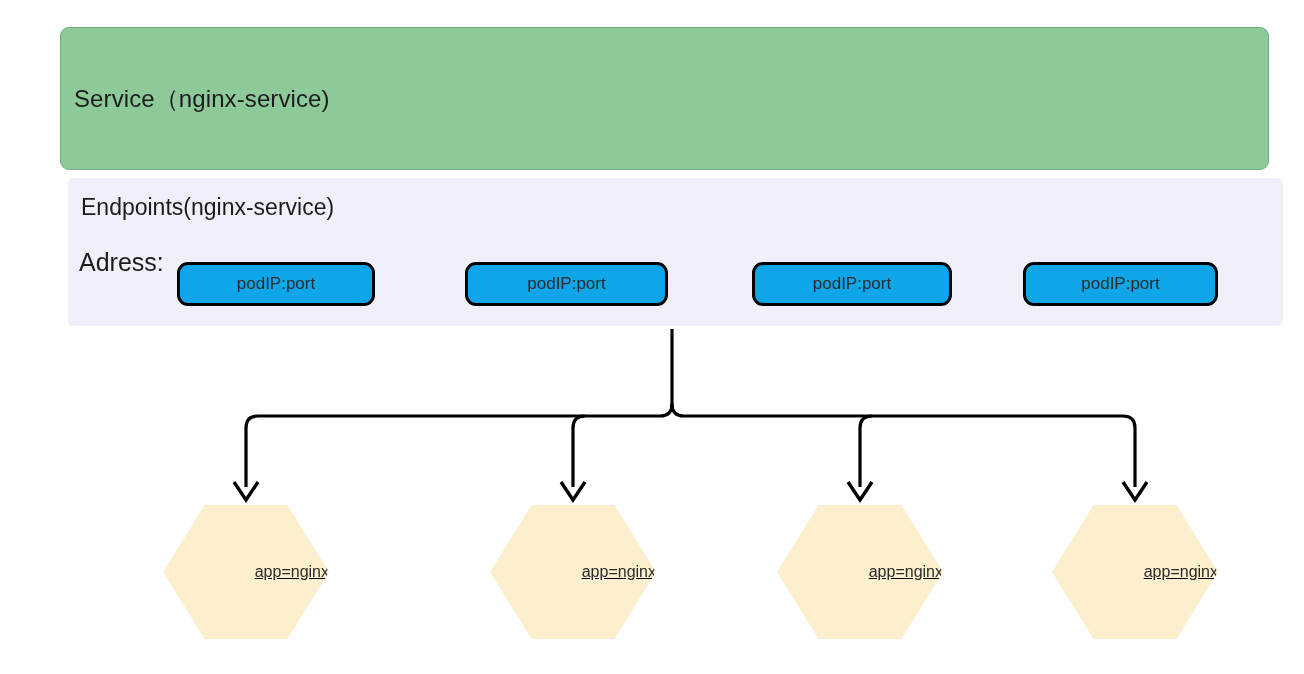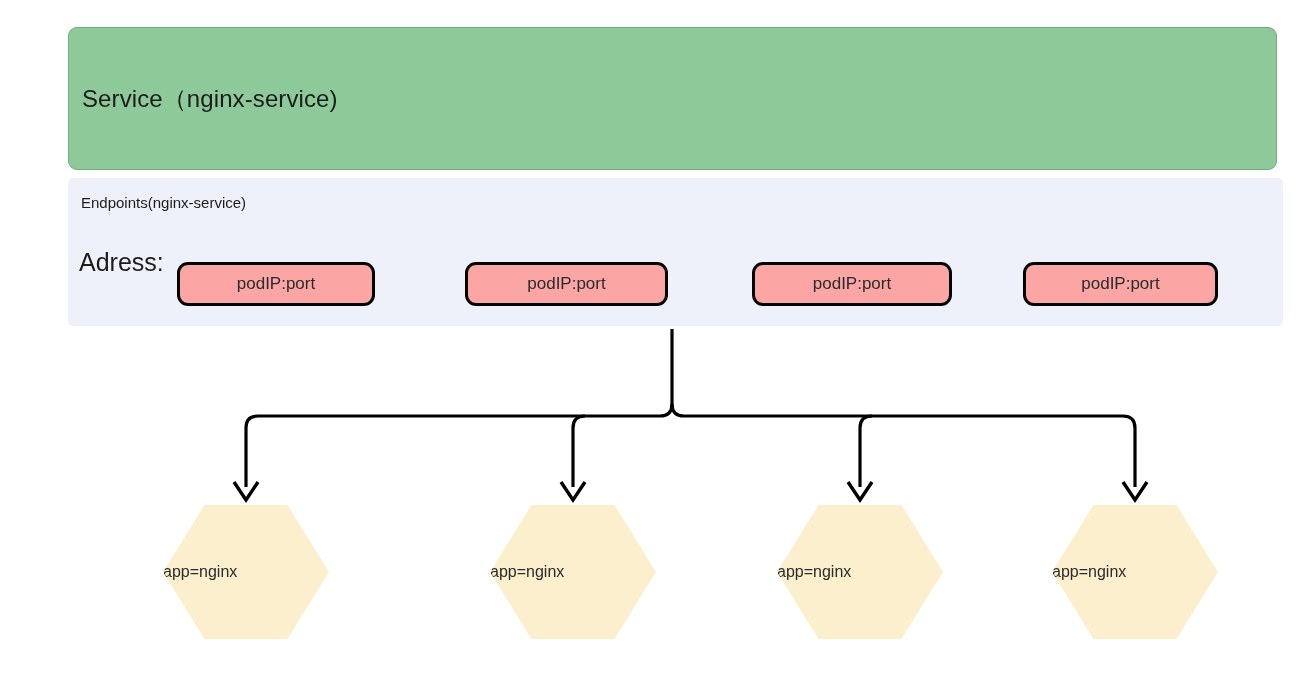--- a/index.html
+++ b/index.html
@@ -16,21 +16,21 @@
     position: relative;
     width: 1304px;
     height: 674px;
     background: #ffffff;
     overflow: hidden;
   }
 
   
   .service-box {
     position: absolute;
-    left: 68px;
+    left: 60px;
     top: 27px;
     width: 1209px;
     height: 143px;
     box-sizing: border-box;
     background: #8ec99a;
     border: 1px solid #6fae7f;
     border-radius: 9px;
     display: flex;
     align-items: center;
   }
@@ -50,40 +50,40 @@
     width: 1215px;
     height: 148px;
     box-sizing: border-box;
     background: #eef1fa;
     border-radius: 5px;
   }
   .endpoints-title {
     position: absolute;
     left: 13px;
     top: 16px;
-    font-size: 15px;
+    font-size: 23px;
     color: #1c1c1c;
     white-space: nowrap;
   }
   .address-label {
     position: absolute;
     left: 11px;
     top: 70px;
     font-size: 25px;
     color: #1c1c1c;
     white-space: nowrap;
   }
 
   
   .addr-box {
     position: absolute;
     top: 84px;
     height: 44px;
     box-sizing: border-box;
-    background: #fca5a5;
+    background: #0ea5e9;
     border: 3px solid #000000;
     border-radius: 11px;
     display: flex;
     align-items: center;
     justify-content: center;
   }
   .addr-box-text {
     font-size: 17px;
     color: #2b2b2b;
     white-space: nowrap;
@@ -105,22 +105,23 @@
 
   
   .hex {
     position: absolute;
     width: 166px;
     height: 134px;
     background: #fcefcd;
     clip-path: polygon(25% 0%, 75% 0%, 100% 50%, 75% 100%, 25% 100%, 0% 50%);
     display: flex;
     align-items: center;
-    justify-content: flex-start;
+    justify-content: flex-end;
     top: 505px;
+    text-decoration: underline;
   }
   .hex-text {
     font-size: 16px;
     color: #2b2b2b;
     white-space: nowrap;
   }
   .hex-1 { left: 163px; }
   .hex-2 { left: 490px; }
   .hex-3 { left: 777px; }
   .hex-4 { left: 1052px; }

